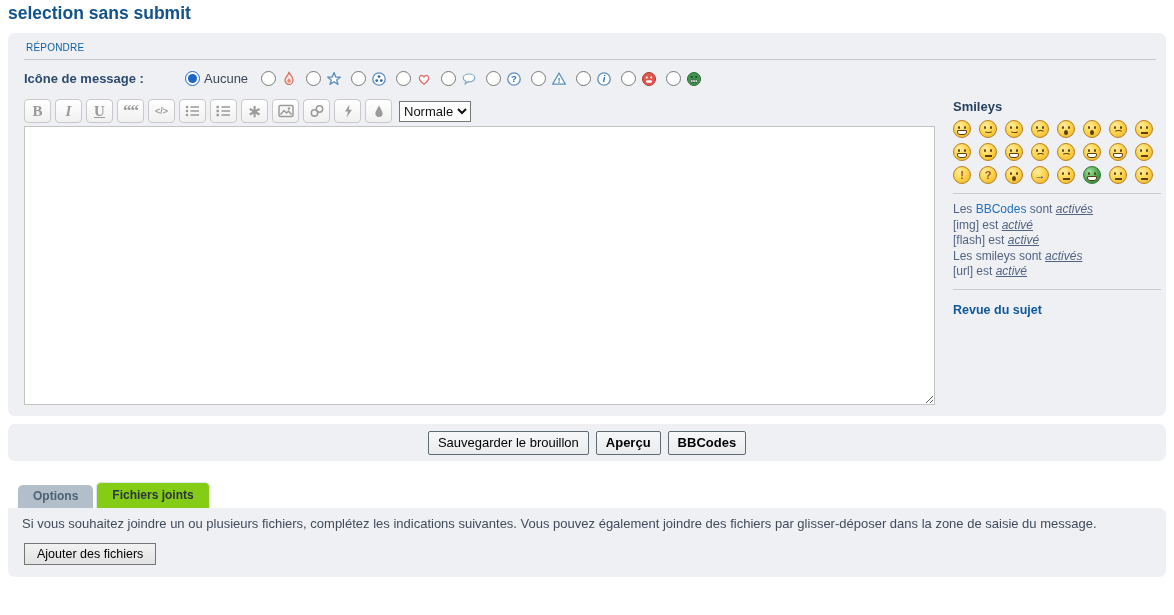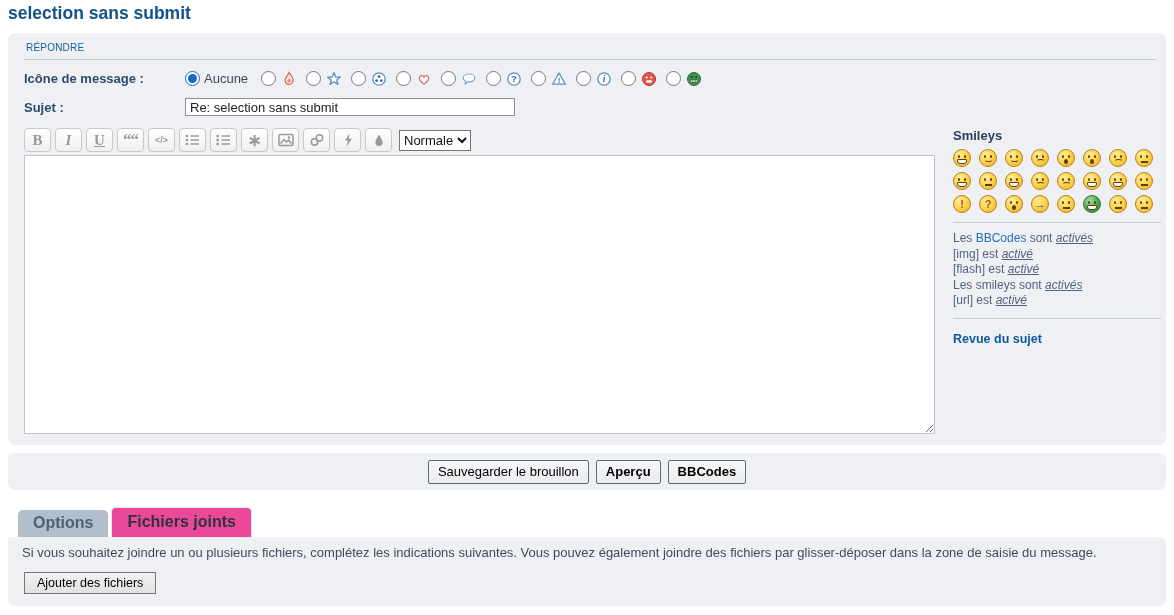--- a/index.html
+++ b/index.html
@@ -112,23 +112,23 @@
     display:flex; align-items:center; justify-content:center; gap:7px;
   }
   .action-btn {
     font-family:"Liberation Sans",sans-serif; font-size:13px; color:#000;
     padding:3px 9px 4px 9px; border:1px solid #5f6a73; border-radius:2px;
     background:linear-gradient(#f7f8f9,#e9ebee); cursor:pointer;
   }
   .action-btn.strong { font-weight:bold; }
 
   .tabs-row { display:flex; align-items:flex-end; gap:3px; margin:22px 0 0 10px; height:25px; }
-  .tab { font-size:16px; font-weight:bold; border-radius:5px 5px 0 0; cursor:pointer;margin-top:47px; }
+  .tab { font-size:12px; font-weight:bold; border-radius:5px 5px 0 0; cursor:pointer;margin-top:47px; }
   .tab.inactive { background:#b2bfca; color:#4e6175; padding:4px 15px 5px 15px; }
-  .tab.active { background:#ec4899; color:#2b3440; padding:5px 15px 6px 15px;
+  .tab.active { background:#84cc16; color:#2b3440; padding:5px 15px 6px 15px;
     border:1px solid #dbe5ec; border-bottom:none; }
 
   .panel-attach { padding:8px 8px 12px 8px; border-top-left-radius:0; }
   .attach-desc { font-size:13px; color:#404b5a; text-align:justify; margin:0 6px; }
   .add-files-btn {
     margin:12px 0 0 8px; font-family:"Liberation Sans",sans-serif; font-size:12.5px; color:#000;
     padding:3px 12px; border:1px solid #767676; border-radius:0;
     background:linear-gradient(#f2f2f2,#e2e2e2); cursor:pointer;
   }
 </style>
@@ -239,24 +239,20 @@
                 <circle cx="5.8" cy="6" r="1" fill="#1d4023"></circle>
                 <circle cx="10.2" cy="6" r="1" fill="#1d4023"></circle>
                 <rect x="4.6" y="8.6" width="6.8" height="3" rx="1.2" fill="#fff" stroke="#1d4023" stroke-width="0.7"></rect>
                 <path d="M6.3 8.8 V11.4 M8 8.8 V11.4 M9.7 8.8 V11.4" stroke="#1d4023" stroke-width="0.6"></path>
               </svg>
             </span>
           </label>
         </div>
     </div>
 
-    <div class="form-row">
-      <div class="form-label">Sujet :</div>
-      <input class="subject-input" type="text" value="Re: selection sans submit" style="">
-    </div>
 
     <div class="editor-wrap">
       <div class="editor-main">
         <div class="toolbar">
           <span class="tb-buttons" id="tb-buttons">
               <button class="tb-btn bold">B</button>
               <button class="tb-btn italic">I</button>
               <button class="tb-btn underline">U</button>
               <button class="tb-btn quote">““</button>
               <button class="tb-btn code">&lt;/&gt;</button>

